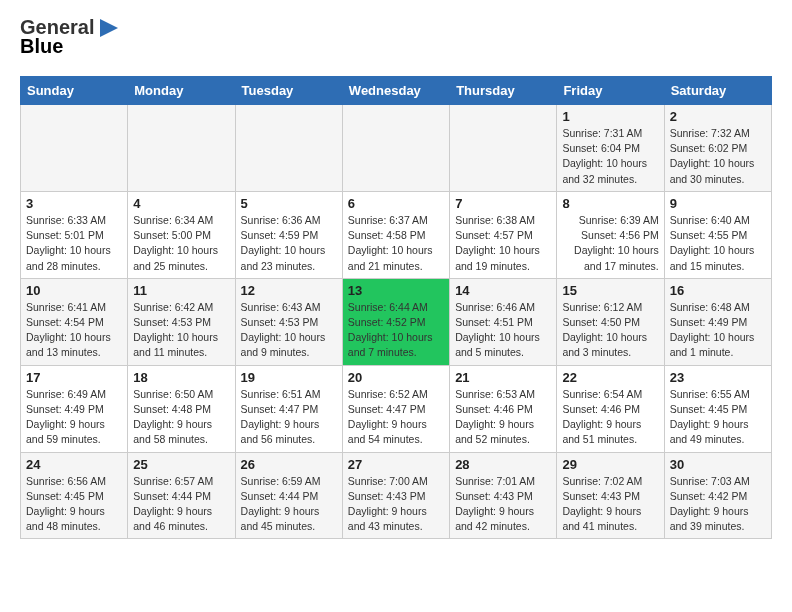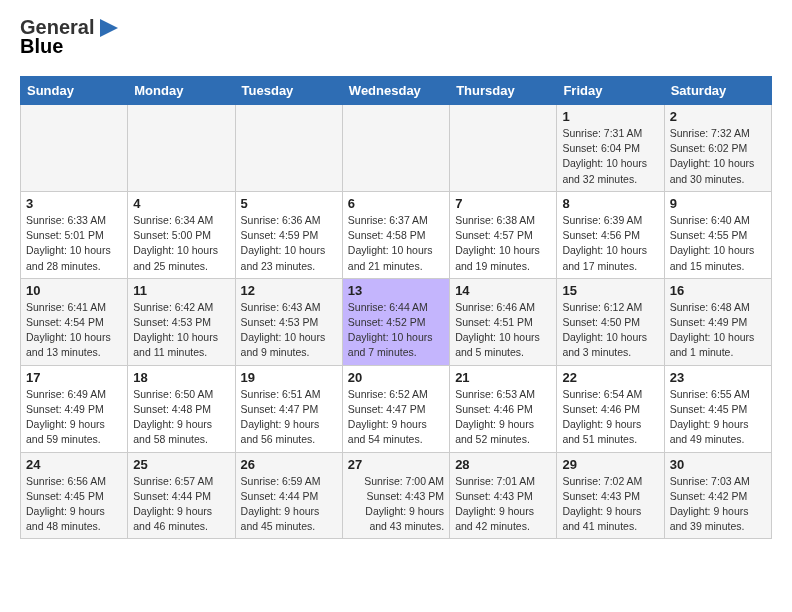--- a/index.html
+++ b/index.html
@@ -130,21 +130,21 @@
 Daylight: 10 hours and 21 minutes.</div>
           </td>
           <td style="background: rgb(255, 255, 255);">
             <span class="day-num">7</span>
             <div class="day-info" style="white-space: pre-line;">Sunrise: 6:38 AM
 Sunset: 4:57 PM
 Daylight: 10 hours and 19 minutes.</div>
           </td>
           <td style="background: rgb(255, 255, 255);">
             <span class="day-num">8</span>
-            <div class="day-info" style="white-space: pre-line;">Sunrise: 6:39 AM
+            <div class="day-info" style="white-space: pre-line; text-align: right;">Sunrise: 6:39 AM
 Sunset: 4:56 PM
 Daylight: 10 hours and 17 minutes.</div>
           </td>
           <td style="background: rgb(255, 255, 255);">
             <span class="day-num">9</span>
             <div class="day-info" style="white-space: pre-line;">Sunrise: 6:40 AM
 Sunset: 4:55 PM
 Daylight: 10 hours and 15 minutes.</div>
           </td>
         </tr>
@@ -160,21 +160,21 @@
             <div class="day-info" style="white-space: pre-line;">Sunrise: 6:42 AM
 Sunset: 4:53 PM
 Daylight: 10 hours and 11 minutes.</div>
           </td>
           <td style="background: rgb(245, 245, 245);">
             <span class="day-num">12</span>
             <div class="day-info" style="white-space: pre-line;">Sunrise: 6:43 AM
 Sunset: 4:53 PM
 Daylight: 10 hours and 9 minutes.</div>
           </td>
-          <td style="background: #c4b5fd; margin-top: 32px;">
+          <td style="background: #22c55e; margin-top: 32px;">
             <span class="day-num">13</span>
             <div class="day-info" style="white-space: pre-line;">Sunrise: 6:44 AM
 Sunset: 4:52 PM
 Daylight: 10 hours and 7 minutes.</div>
           </td>
           <td style="background: rgb(245, 245, 245);">
             <span class="day-num">14</span>
             <div class="day-info" style="white-space: pre-line;">Sunrise: 6:46 AM
 Sunset: 4:51 PM
 Daylight: 10 hours and 5 minutes.</div>
@@ -250,21 +250,21 @@
 Daylight: 9 hours and 46 minutes.</div>
           </td>
           <td style="background: rgb(245, 245, 245);">
             <span class="day-num">26</span>
             <div class="day-info" style="white-space: pre-line;">Sunrise: 6:59 AM
 Sunset: 4:44 PM
 Daylight: 9 hours and 45 minutes.</div>
           </td>
           <td style="background: rgb(245, 245, 245);">
             <span class="day-num">27</span>
-            <div class="day-info" style="white-space: pre-line; text-align: right;">Sunrise: 7:00 AM
+            <div class="day-info" style="white-space: pre-line;">Sunrise: 7:00 AM
 Sunset: 4:43 PM
 Daylight: 9 hours and 43 minutes.</div>
           </td>
           <td style="background: rgb(245, 245, 245);">
             <span class="day-num">28</span>
             <div class="day-info" style="white-space: pre-line;">Sunrise: 7:01 AM
 Sunset: 4:43 PM
 Daylight: 9 hours and 42 minutes.</div>
           </td>
           <td style="background: rgb(245, 245, 245);">

